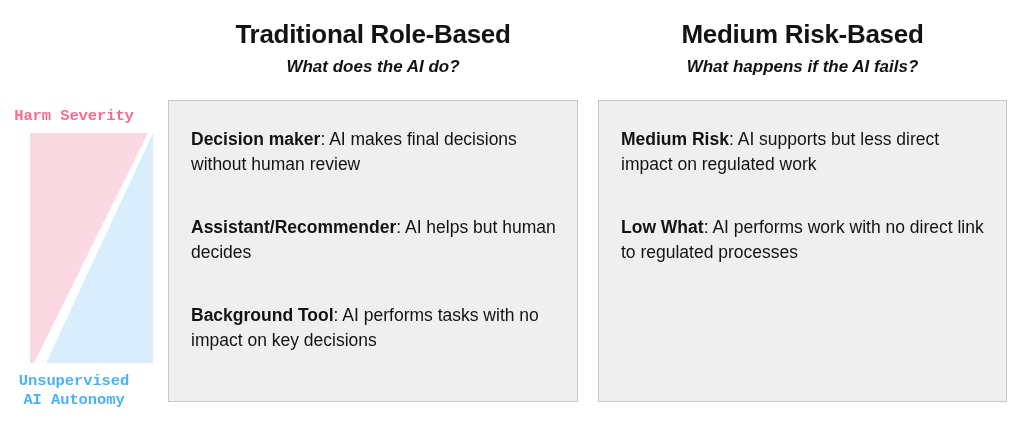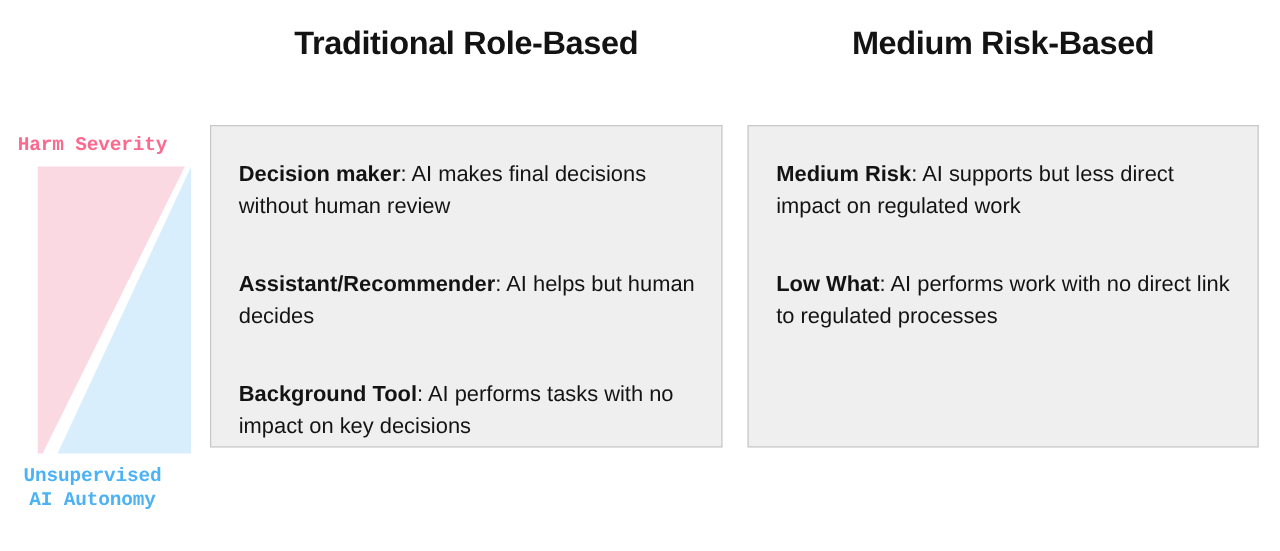--- a/index.html
+++ b/index.html
@@ -84,21 +84,21 @@
     margin-top: 6px;
     line-height: 22px;
     white-space: nowrap;
   }
 
   .card {
     position: absolute;
     top: 100px;
     left: 0;
     right: 0;
-    height: 258px;
+    height: 302px;
     box-sizing: border-box;
     background: #efefef;
     border: 1px solid #c8c8c8;
     padding: 26px 16px 0 22px;
   }
 
   .card-item {
     font-size: 17.5px;
     line-height: 25px;
     color: #131313;
@@ -125,36 +125,38 @@
   </div>
 
   <div class="axis-label" id="autonomy-label">
     <div>Unsupervised</div>
     <div>AI Autonomy</div>
   </div>
 </div>
 
 <div class="column" id="column-traditional">
   <div class="col-title">Traditional Role-Based</div>
+  <div class="col-subtitle">What does the AI do?</div>
 
   <div class="card">
     <div class="card-item">
       <span class="term">Decision maker</span><span>: AI makes final decisions without human review</span>
     </div>
     <div class="card-item">
       <span class="term">Assistant/Recommender</span><span>: AI helps but human decides</span>
     </div>
     <div class="card-item">
       <span class="term">Background Tool</span><span>: AI performs tasks with no impact on key decisions</span>
     </div>
   </div>
 </div>
 
 <div class="column" id="column-modern">
   <div class="col-title">Medium Risk-Based</div>
+  <div class="col-subtitle">What happens if the AI fails?</div>
 
   <div class="card">
     <div class="card-item">
       <span class="term">Medium Risk</span><span>: AI supports but less direct impact on regulated work</span>
     </div>
     <div class="card-item">
       <span class="term">Low What</span><span>: AI performs work with no direct link to regulated processes</span>
     </div>
   </div>
 </div>

